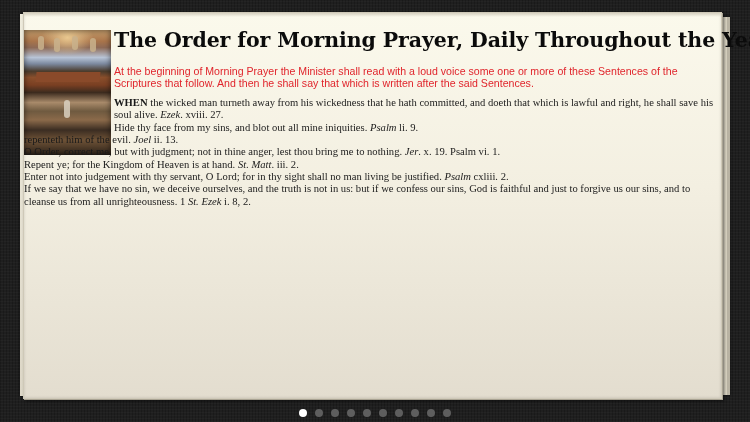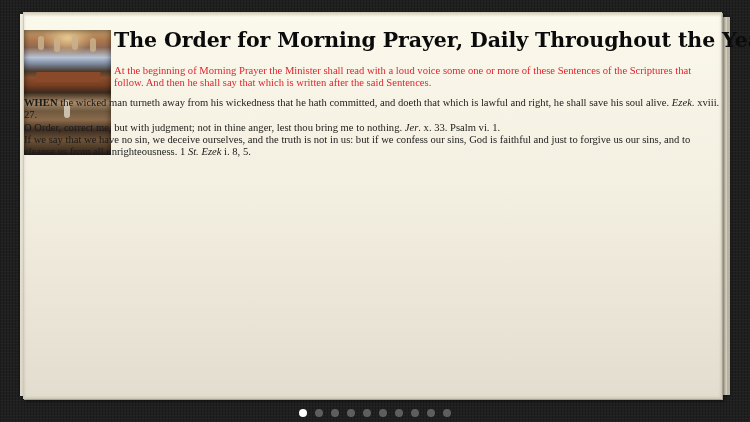--- a/index.html
+++ b/index.html
@@ -37,30 +37,30 @@
   }
   .painting .roof { position: absolute; left: 12px; top: 42px; width: 64px; height: 10px; background: #8a4a2a; transform: skewX(-6deg); }
   .painting .figure { position: absolute; width: 6px; height: 14px; border-radius: 3px; background: #c9b18c; opacity: 0.85; }
   .title {
     position: absolute; left: 114px; top: 28px;
     font-family: "DejaVu Serif", serif; font-weight: bold; font-size: 20.5px;
     color: #0b0b0b; white-space: nowrap; letter-spacing: -0.1px;
   }
   .rubric {
     position: absolute; left: 114px; top: 65px; width: 600px;
-    font-family: Liberation Serif, serif; font-size: 10.6px; line-height: 12.4px;
+    font-family: Liberation Sans, sans-serif; font-size: 10.6px; line-height: 12.4px;
     color: #e0252c;
   }
   .body-text {
     position: absolute; left: 24px; top: 97px; width: 697px;
     font-family: "Liberation Serif", serif; font-size: 10.6px; line-height: 12.35px;
     color: #1a1a1a;
   }
   .body-text p { margin: 0; }
-  .hang { text-indent: 0; }
+  .hang { padding-left: 90px; text-indent: 0; }
   .body-text i { font-style: italic; }
   .pager {
     position: absolute; left: 0; right: 0; top: 409px; height: 10px;
     display: flex; justify-content: center; gap: 8px; padding-left: 0;
   }
   .pager .dot {
     width: 8px; height: 8px; border-radius: 50%; background: #5e5e5e; cursor: pointer;
   }
   .pager .dot.active { background: #ffffff; }
 </style>
@@ -80,22 +80,26 @@
   <div class="figure" style="left:66px;top:8px"></div>
   <div class="figure" style="left:40px;top:70px;height:18px;background:#d9d0c0"></div>
 </div>
 
 <div class="title">The Order for Morning Prayer, Daily Throughout the Year</div>
 
 <div class="rubric">At the beginning of Morning Prayer the Minister shall read with a loud voice some one or more of these Sentences of the Scriptures that follow. And then he shall say that which is written after the said Sentences.</div>
 
 <div class="body-text">
   <p class="hang"><b>WHEN</b><span> the wicked man turneth away from his wickedness that he hath committed, and doeth that which is lawful and right, he shall save his soul alive. </span><i>Ezek</i><span>. xviii. 27.</span></p>
-  <p><span>O Order, correct me, but with judgment; not in thine anger, lest thou bring me to nothing. </span><i>Jer</i><span>. x. 33. Psalm vi. 1.</span></p>
-  <p><span>If we say that we have no sin, we deceive ourselves, and the truth is not in us: but if we confess our sins, God is faithful and just to forgive us our sins, and to cleanse us from all unrighteousness. 1 </span><i>St. Ezek</i><span> i. 8, 5.</span></p>
+  <p class="hang"><span>Hide thy face from my sins, and blot out all mine iniquities. </span><i>Psalm</i><span> li. 9.</span></p>
+  <p><span>repenteth him of the evil. </span><i>Joel</i><span> ii. 13.</span></p>
+  <p><span>O Order, correct me, but with judgment; not in thine anger, lest thou bring me to nothing. </span><i>Jer</i><span>. x. 19. Psalm vi. 1.</span></p>
+  <p><span>Repent ye; for the Kingdom of Heaven is at hand. </span><i>St. Matt</i><span>. iii. 2.</span></p>
+  <p><span>Enter not into judgement with thy servant, O Lord; for in thy sight shall no man living be justified. </span><i>Psalm</i><span> cxliii. 2.</span></p>
+  <p><span>If we say that we have no sin, we deceive ourselves, and the truth is not in us: but if we confess our sins, God is faithful and just to forgive us our sins, and to cleanse us from all unrighteousness. 1 </span><i>St. Ezek</i><span> i. 8, 2.</span></p>
 </div>
 
 <div class="pager">
   <span class="dot active"></span>
   <span class="dot"></span>
   <span class="dot"></span>
   <span class="dot"></span>
   <span class="dot"></span>
   <span class="dot"></span>
   <span class="dot"></span>

